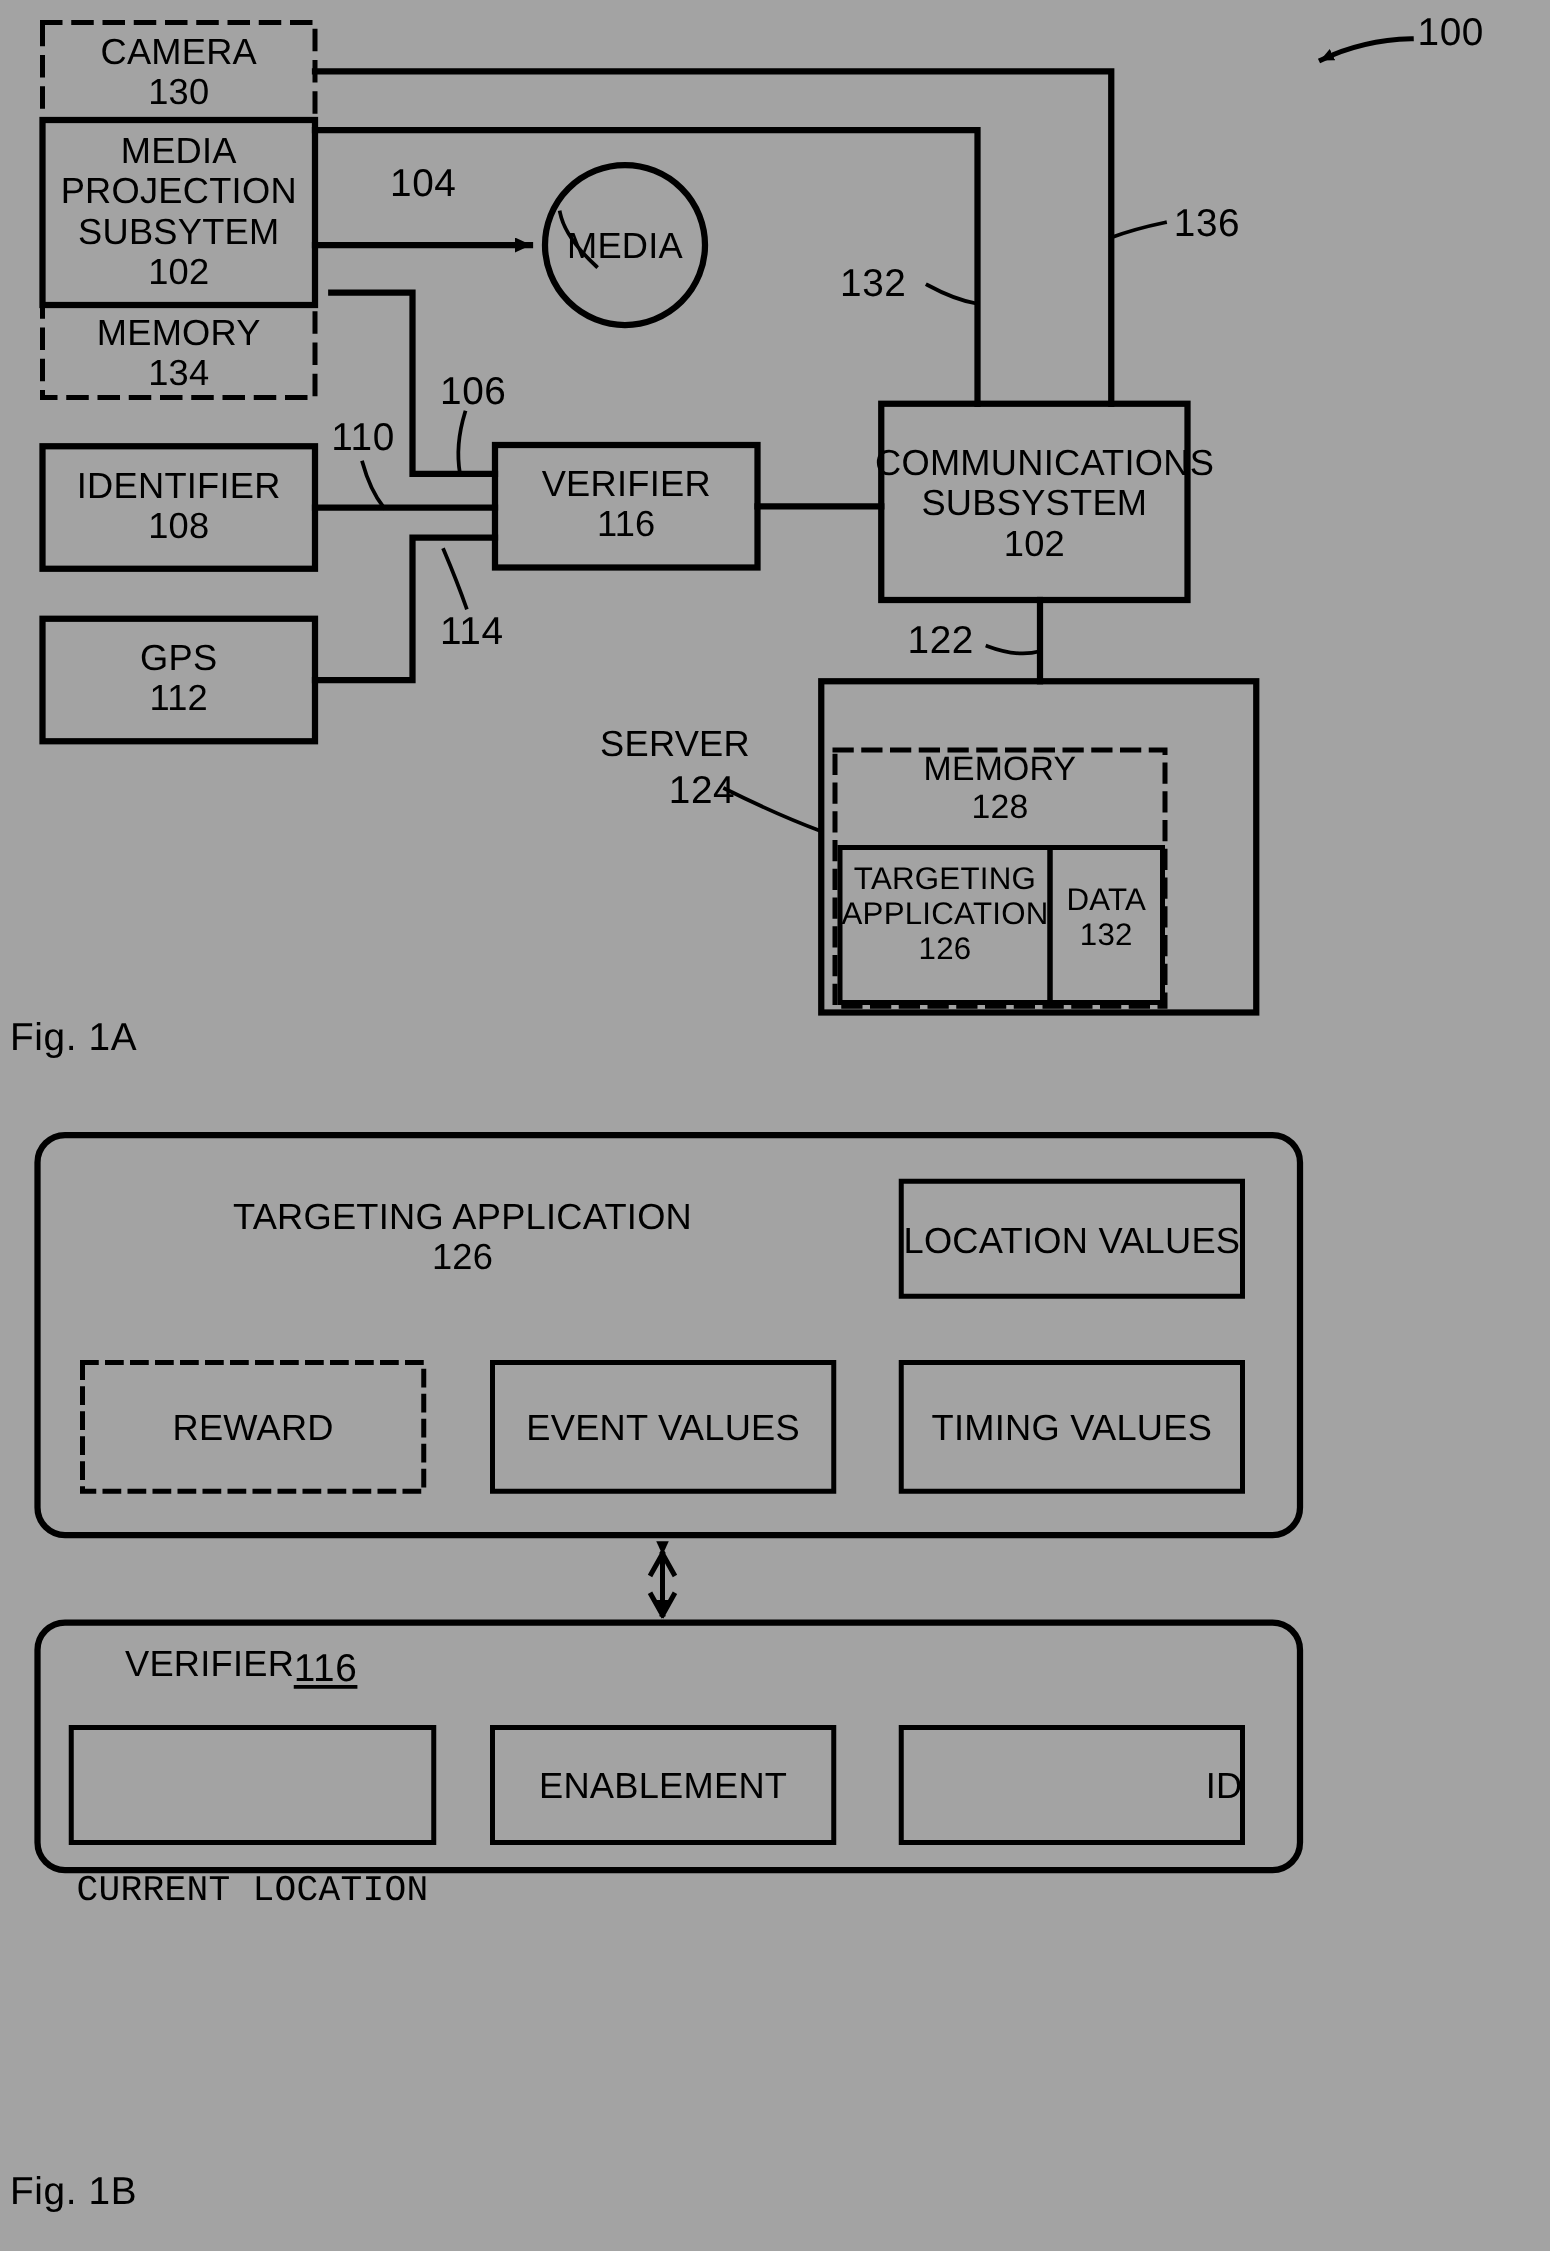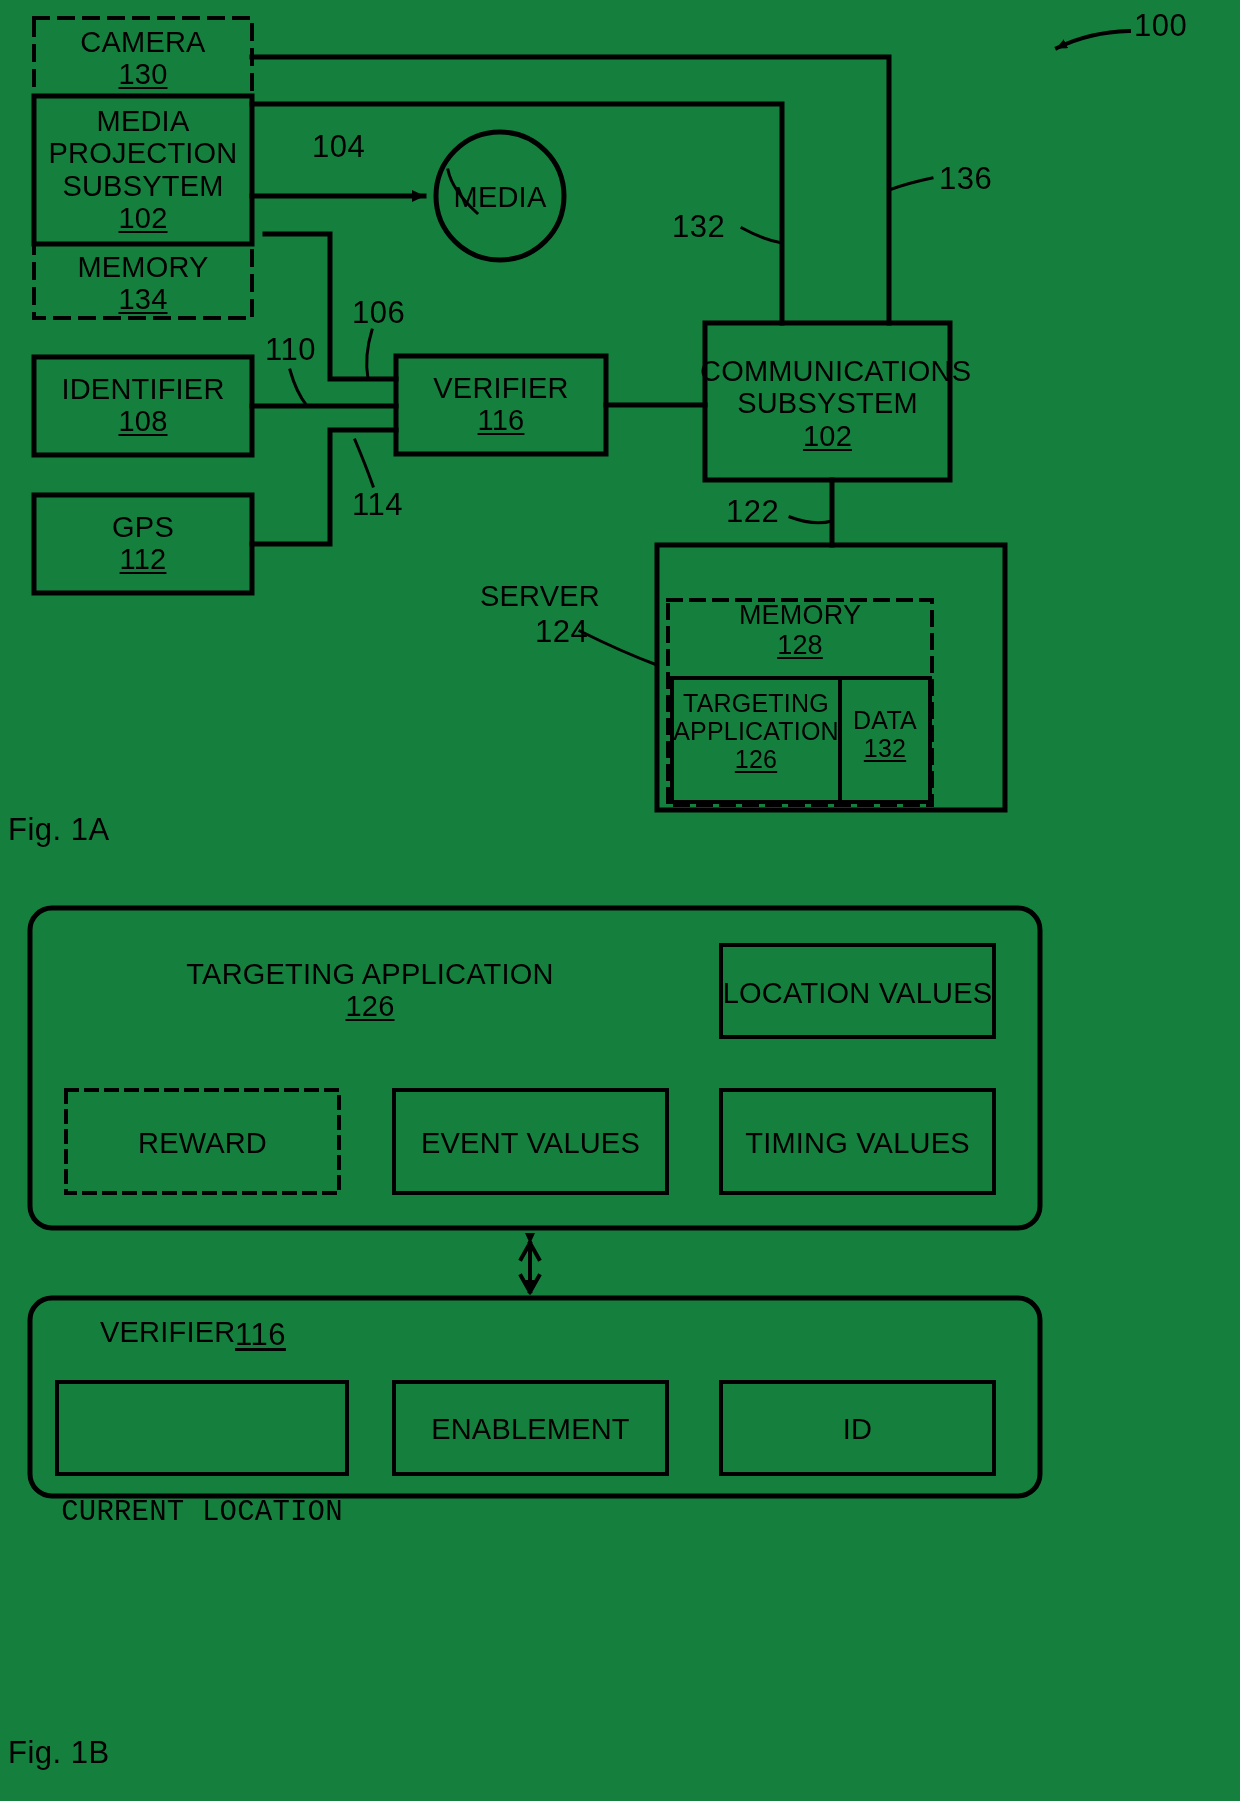--- a/index.html
+++ b/index.html
@@ -9,40 +9,39 @@
   }
   body {
     font-family: "Liberation Sans", sans-serif;
     color: #000000;
   }
   #page {
     position: relative;
     width: 1240px;
     height: 1801px;
     overflow: hidden;
-    background: #15803d;
+    background: #a3a3a3;
   }
   .svg-layer {
     position: absolute;
     left: 0;
     top: 0;
     width: 1240px;
     height: 1801px;
   }
   
   .lbl {
     position: absolute;
     text-align: center;
     line-height: 1.12;
     letter-spacing: 0.2px;
     white-space: pre-line;
     pointer-events: none;
   }
   .lbl .num {
-    text-decoration: underline;
     text-underline-offset: 3px;
   }
   .ref {
     position: absolute;
     font-size: 31px;
     letter-spacing: 0.5px;
   }
   .figcap {
     position: absolute;
     font-size: 31px;
@@ -191,17 +190,17 @@
 
   <div class="lbl t28" style="left:721px; top:1127px; width:273px;"><span>TIMING VALUES</span></div>
 
   <div class="lbl t28" style="left:100px; top:1316px; width:120px; text-align:left;"><span>VERIFIER</span></div>
   <div class="ref" style="left:235px; top:1317px; text-decoration:underline; text-underline-offset:3px;"><span>116</span></div>
 
   <div class="lbl t28" style="left:57px; top:1497px; width:290px;font-family:Liberation Mono, monospace;"><span>CURRENT LOCATION</span></div>
 
   <div class="lbl t28" style="left:394px; top:1413px; width:273px;"><span>ENABLEMENT</span></div>
 
-  <div class="lbl t28" style="left:721px; top:1413px; width:273px;"><span>ID</span></div>
+  <div class="lbl t28" style="left:721px; top:1413px; width:273px;text-align:right;"><span>ID</span></div>
 
   <div class="figcap" style="left:8px; top:1735px;"><span>Fig. 1B</span></div>
 
 </div>
 
 </body></html>

